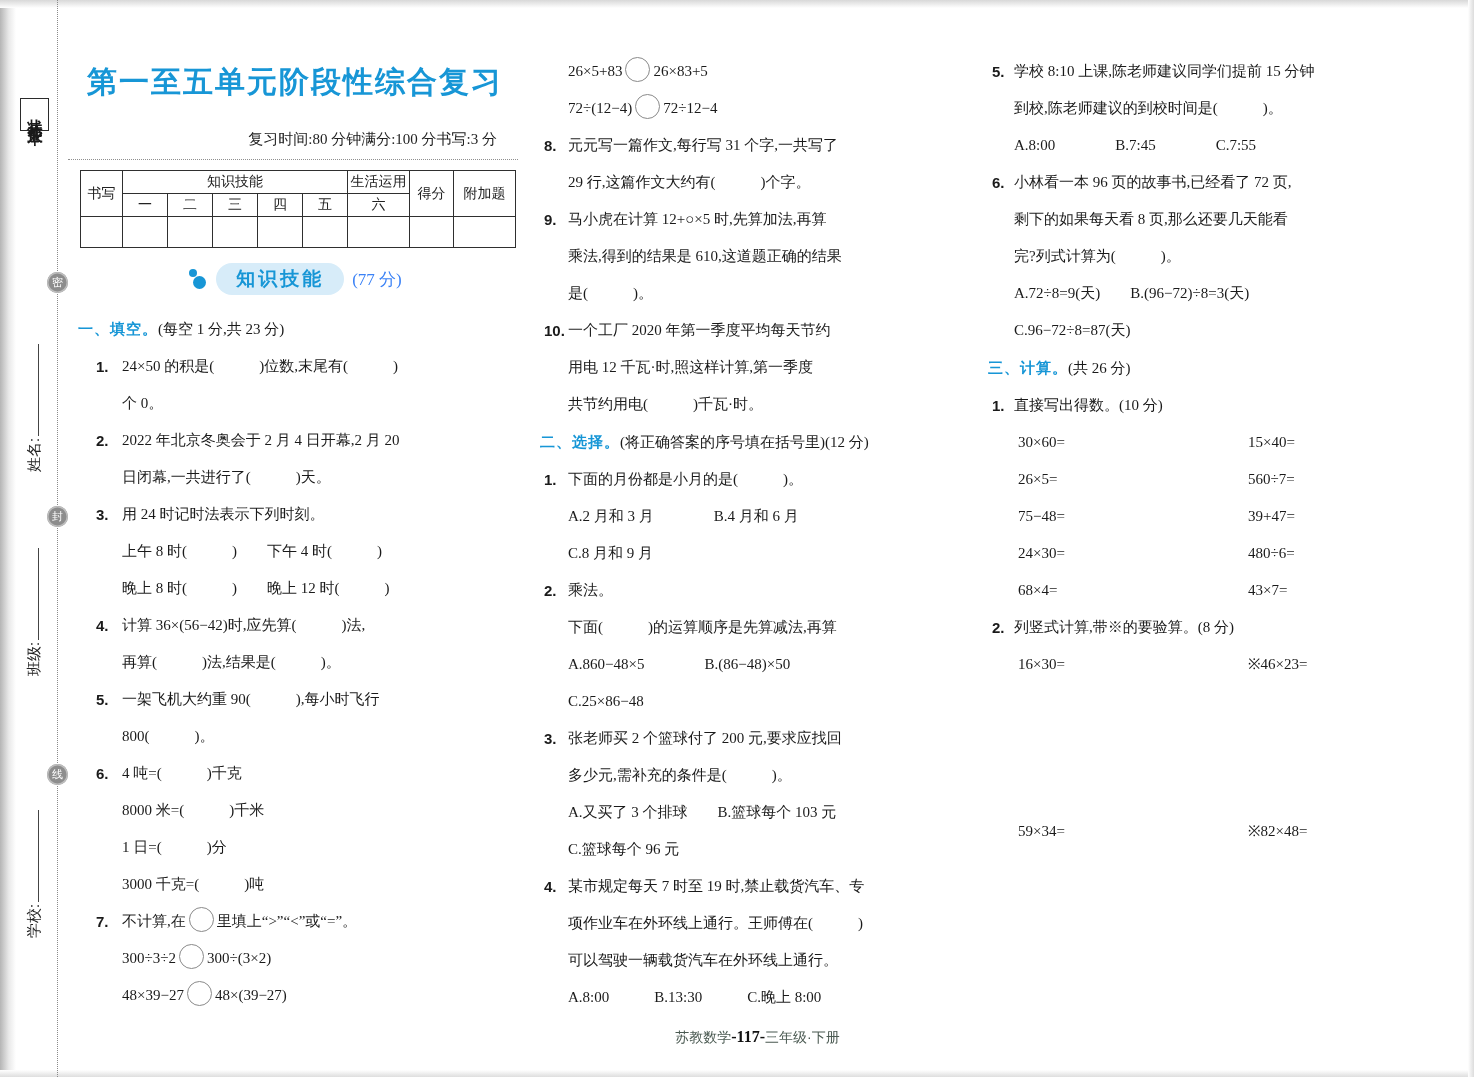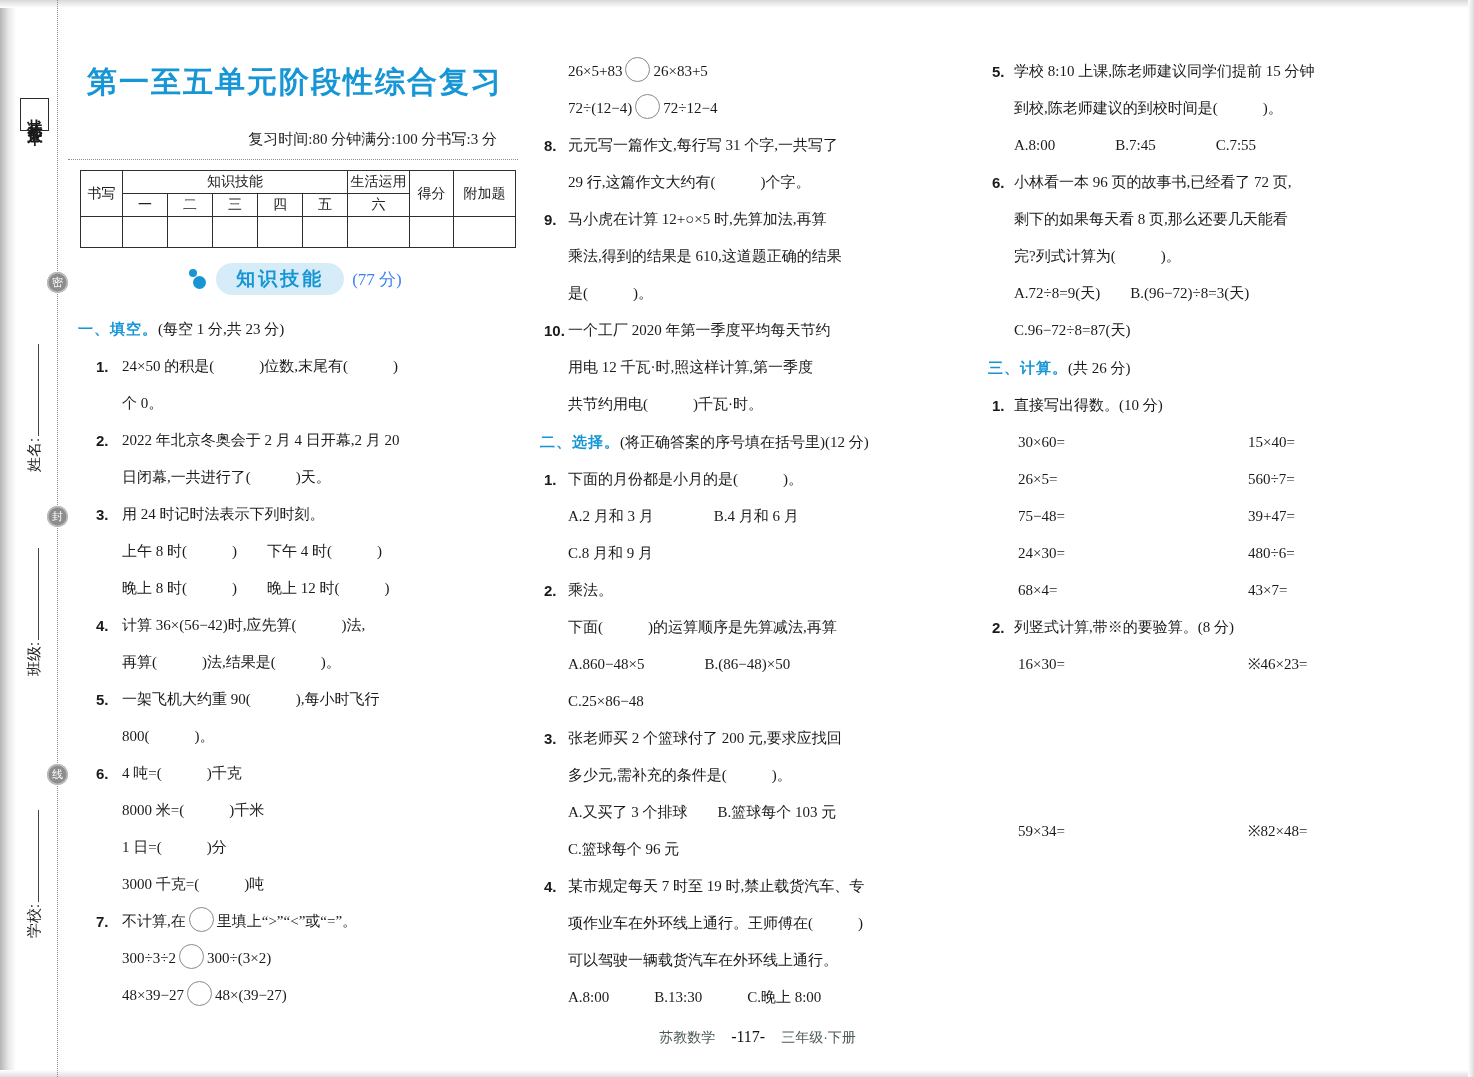--- a/index.html
+++ b/index.html
@@ -66,23 +66,23 @@
   #col1 .q{padding-left:44px;} #col1 .q .num{left:18px;top:0;line-height:37px;}
   #col2 .q{padding-left:28px;} #col2 .q .num{left:4px;top:0;line-height:37px;}
   #col3 .q{padding-left:26px;} #col3 .q .num{left:4px;top:0;line-height:37px;}
   .pair{position:relative;padding-left:30px;}
   .pair .pr{position:absolute;left:212px;margin-left:48px;}
   .circ{display:inline-block;width:23px;height:23px;border:1.3px solid #8a8a8a;
         border-radius:50%;vertical-align:-6px;margin:0 3px;background:#fff;}
 
   
   .footer{position:absolute;left:540px;top:1028px;width:435px;display:flex;
-          justify-content:center;align-items:baseline;gap:16px;}
+          justify-content:center;align-items:baseline;gap:0;}
   .footer .f-side{font-size:14px;color:#4b5a52;font-family:"Liberation Sans",sans-serif;}
-  .footer .f-page{font-size:16px;font-weight:normal;color:#111;}
+  .footer .f-page{font-size:16px;font-weight:bold;color:#111;}
 </style>
 </head>
 <body>
 
 <div class="page">
 
   <div class="edge-left"></div>
   <div class="edge-top"></div>
   <div class="edge-bottom"></div>
   <div class="edge-right"></div>

